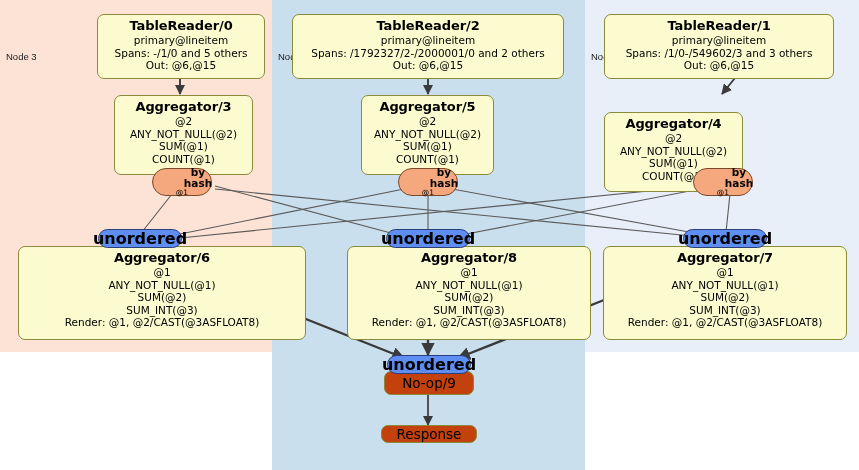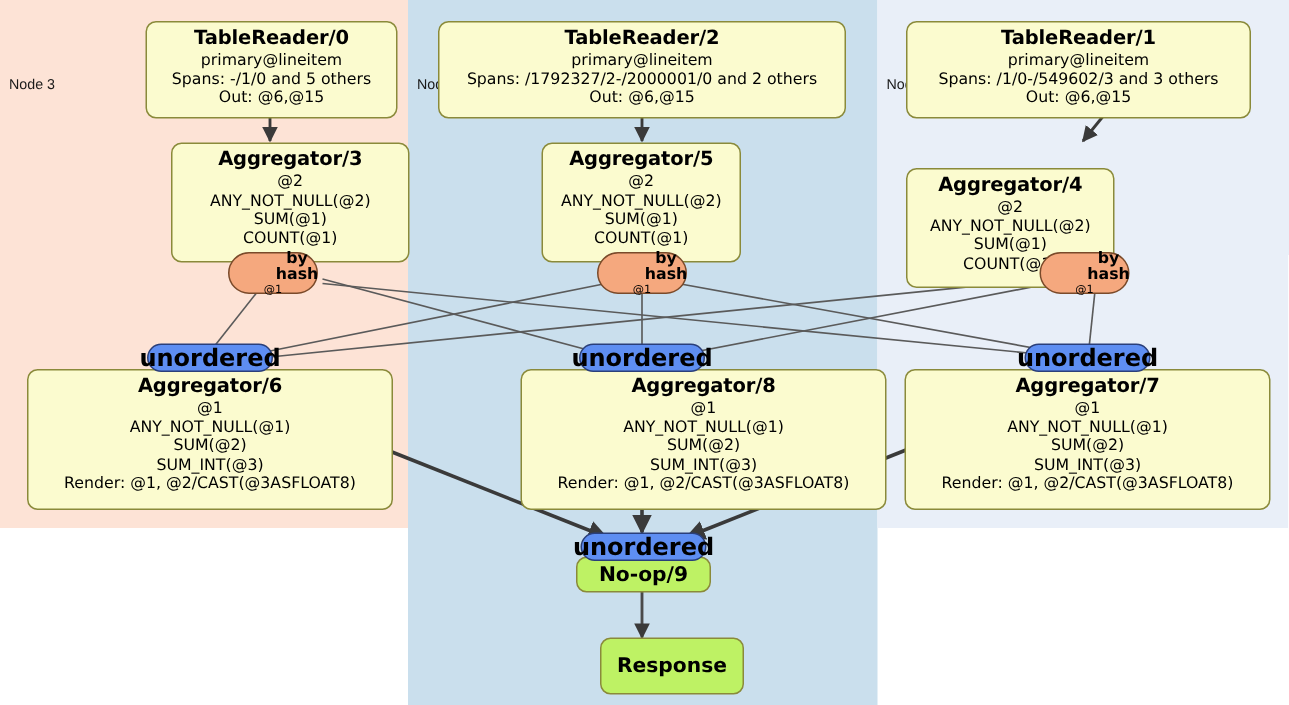--- a/index.html
+++ b/index.html
@@ -51,25 +51,25 @@
     display: block;
     letter-spacing: -0.1px;
   }
   .proc-line {
     display: block;
     white-space: nowrap;
   }
   .simple-box {
     position: absolute;
     box-sizing: border-box;
-    background: #bef264;
+    background: #c2410c;
     border: 1.3px solid #8a8a3a;
     border-radius: 7px;
     text-align: center;
-    font-weight: bold;
+    font-weight: normal;
     font-size: 13.5px;
     color: #000000;
     display: flex;
     align-items: center;
     justify-content: center;
     z-index: 6;
   }
   .pill {
     position: absolute;
     box-sizing: border-box;
@@ -159,38 +159,38 @@
     <path d="M 428 394 L 428 425" stroke="#4a4a4a" stroke-width="1.9" fill="none" marker-end="url(#arr)"></path>
   </svg>
 
   <div class="proc-box" style="left:97px; top:14px; width:168px; height:65px;">
     <span class="proc-title">TableReader/0</span>
     <span class="proc-line">primary@lineitem</span>
     <span class="proc-line">Spans: -/1/0 and 5 others</span>
     <span class="proc-line">Out: @6,@15</span>
   </div>
 
-  <div class="proc-box" style="left:114px; top:95px; width:159px; height:80px;">
+  <div class="proc-box" style="left:114px; top:95px; width:139px; height:80px;">
     <span class="proc-title">Aggregator/3</span>
     <span class="proc-line">@2</span>
     <span class="proc-line">ANY_NOT_NULL(@2)</span>
     <span class="proc-line">SUM(@1)</span>
     <span class="proc-line">COUNT(@1)</span>
   </div>
 
   <div class="pill pill-hash" style="left:152px; top:168px; width:60px; height:28px;">
     <span class="pill-label">by hash</span>
     <span class="pill-sub">@1</span>
   </div>
 
   <div class="pill pill-unordered" style="left:98px; top:229px; width:84px; height:19px;">
     <span>unordered</span>
   </div>
 
-  <div class="proc-box" style="left:18px; top:246px; width:244px; height:94px;">
+  <div class="proc-box" style="left:18px; top:246px; width:288px; height:94px;">
     <span class="proc-title">Aggregator/6</span>
     <span class="proc-line">@1</span>
     <span class="proc-line">ANY_NOT_NULL(@1)</span>
     <span class="proc-line">SUM(@2)</span>
     <span class="proc-line">SUM_INT(@3)</span>
     <span class="proc-line">Render: @1, @2/CAST(@3ASFLOAT8)</span>
   </div>
 
   <div class="proc-box" style="left:292px; top:14px; width:272px; height:65px;">
     <span class="proc-title">TableReader/2</span>
@@ -226,21 +226,21 @@
   </div>
 
   <div class="pill pill-unordered" style="left:387px; top:355px; width:84px; height:19px;">
     <span>unordered</span>
   </div>
 
   <div class="simple-box" style="left:384px; top:371px; width:90px; height:24px;">
     <span>No-op/9</span>
   </div>
 
-  <div class="simple-box" style="left:400px; top:425px; width:96px; height:38px;">
+  <div class="simple-box" style="left:381px; top:425px; width:96px; height:18px;">
     <span>Response</span>
   </div>
 
   <div class="proc-box" style="left:604px; top:14px; width:230px; height:65px;">
     <span class="proc-title">TableReader/1</span>
     <span class="proc-line">primary@lineitem</span>
     <span class="proc-line">Spans: /1/0-/549602/3 and 3 others</span>
     <span class="proc-line">Out: @6,@15</span>
   </div>
 

